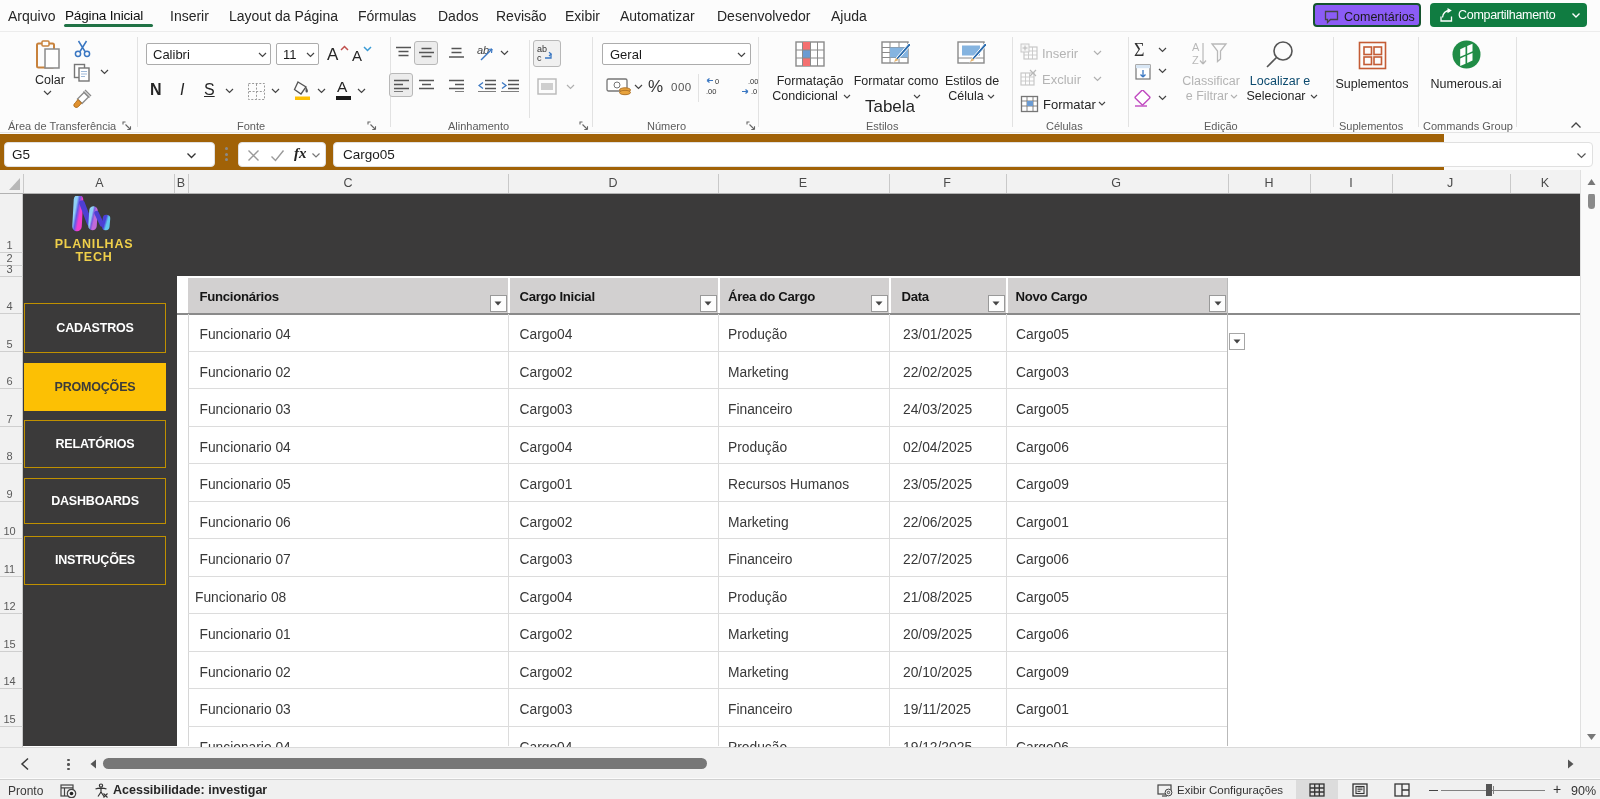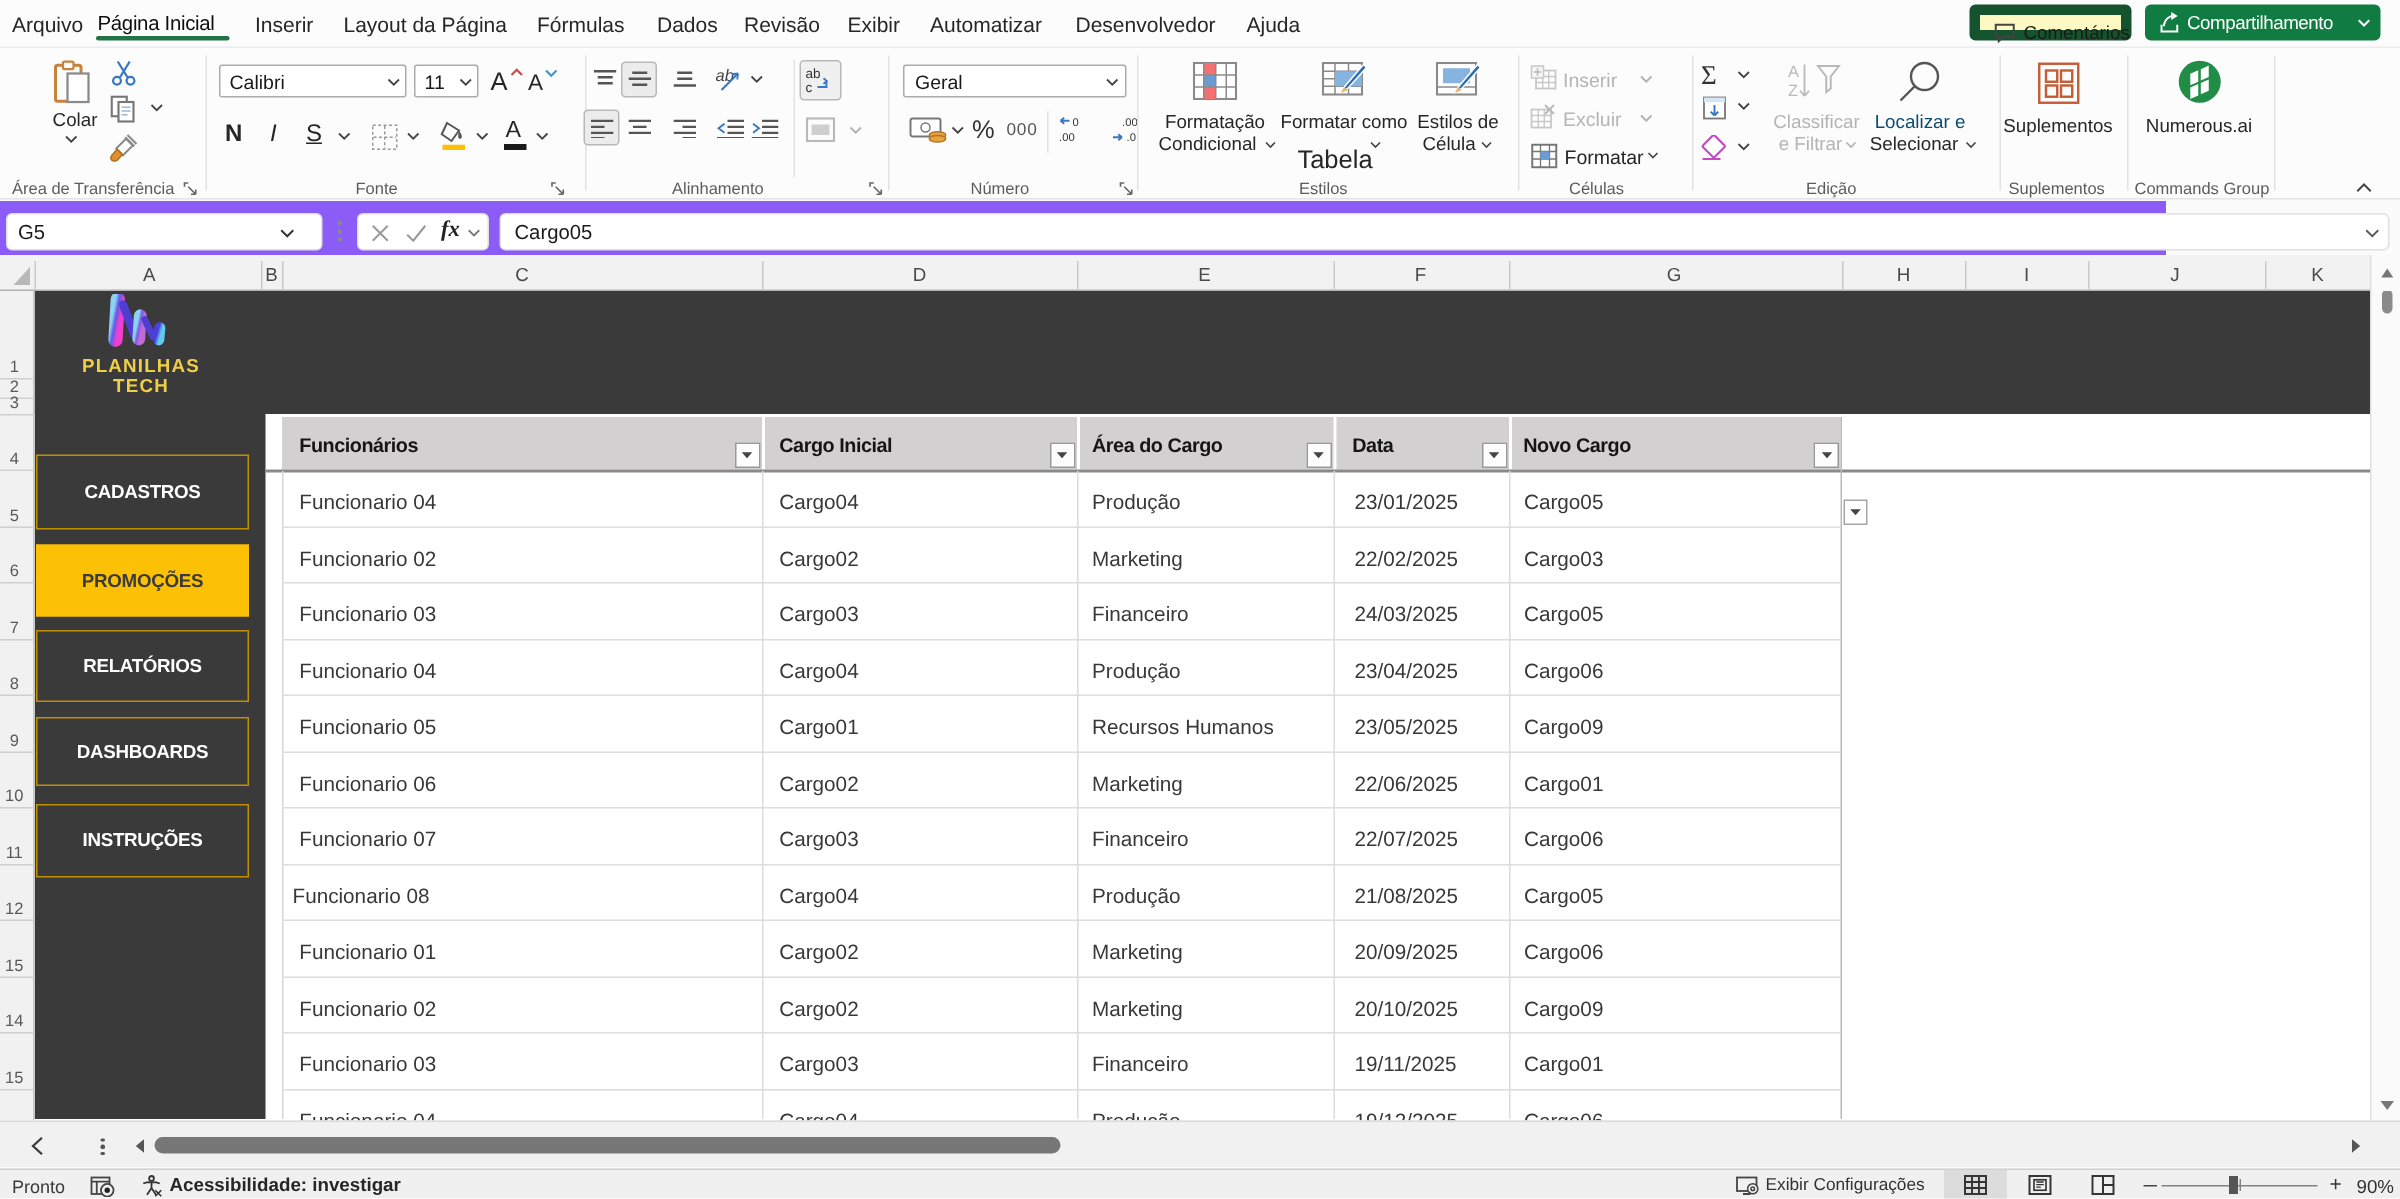--- a/index.html
+++ b/index.html
@@ -8,21 +8,21 @@
 #app{position:relative;width:1600px;height:799px;background:#fbfbfb}
 
 #menubar{position:absolute;left:0;top:0;width:1600px;height:31px;background:#fcfcfc}
 #menubar .mi{position:absolute;top:8px;font-size:14px;color:#262626}
 
 #ribbon{position:absolute;left:0;top:31px;width:1600px;height:102px;background:#fcfcfc;border-bottom:1px solid #e4e4e4;border-top:1px solid #ececec}
 .gsep{position:absolute;top:5px;height:90px;width:1px;background:#e2e2e2}
 .glabel{position:absolute;top:88px;font-size:11px;color:#5c5c5c;white-space:nowrap}
 .launcher{position:absolute;top:89px;width:10px;height:10px}
 
-#fbar{position:absolute;left:0;top:134px;width:1444px;height:36px;background:#8b5cf6}
+#fbar{position:absolute;left:0;top:134px;width:1444px;height:36px;background:#a16207}
 .wbox{position:absolute;top:8px;height:25px;background:#fff;border-radius:4px;border:1px solid #e0e0e0}
 
 #colh{position:absolute;left:0;top:170px;width:1600px;height:24px;background:#f2f2f2;border-bottom:1px solid #b2b2b2}
 #colh .cl{position:absolute;top:6px;font-size:12.5px;color:#4a4a4a}
 #colh .ctick{position:absolute;top:4px;height:19px;width:1px;background:#c9c9c9}
 
 #sheet{position:absolute;left:0;top:194px;width:1600px;height:553px;background:#fff;overflow:hidden}
 #gutter{position:absolute;left:0;top:0;width:23px;height:553px;background:#f1f1f1;border-right:1px solid #c9c9c9}
 #gutter .rn{position:absolute;width:19px;text-align:center;font-size:11px;color:#5a5a5a}
 #gutter .rl{position:absolute;left:0;width:23px;height:1px;background:#cfcfcf}
@@ -48,21 +48,21 @@
 <div class="ab" style="left:64px;top:24px;width:89px;height:3px;background:#217346;border-radius:2px"></div>
 <span class="mi" style="left:170px">Inserir</span>
 <span class="mi" style="left:229px">Layout da Página</span>
 <span class="mi" style="left:358px">Fórmulas</span>
 <span class="mi" style="left:438px">Dados</span>
 <span class="mi" style="left:496px">Revisão</span>
 <span class="mi" style="left:565px">Exibir</span>
 <span class="mi" style="left:620px">Automatizar</span>
 <span class="mi" style="left:717px">Desenvolvedor</span>
 <span class="mi" style="left:831px">Ajuda</span>
-<div class="ab" style="left:1313px;top:3px;width:108px;height:24px;background:#fef9c3;border:7px solid #14532d;border-radius:4px">
+<div class="ab" style="left:1313px;top:3px;width:108px;height:24px;background:#8b5cf6;border:2px solid #14532d;border-radius:4px">
 <svg class="ab" style="left:9px;top:5px" width="15" height="14" viewBox="0 0 15 14">
           <path d="M1.5 1.5h12v8h-7l-3 3v-3h-2z" fill="none" stroke="#444" stroke-width="1.3"></path>
         </svg>
 <span class="t" style="left:29px;top:6px;font-size:12.5px;color:#1a1a1a">Comentários</span>
 </div>
 <div class="ab" style="left:1430px;top:3px;width:157px;height:24px;background:#107c41;border-radius:4px">
 <svg class="ab" style="left:8px;top:4px" width="17" height="16" viewBox="0 0 17 16">
           <path d="M3 9.5 V14 H13.5 V9.5" fill="none" stroke="#fff" stroke-width="1.3"></path>
           <path d="M4.5 10.5 C5 6 8 3.5 12 3.5" fill="none" stroke="#fff" stroke-width="1.3"></path>
           <path d="M9.5 1 L13.8 3.6 L9.5 6.3z" fill="#fff"></path>
@@ -562,21 +562,21 @@
 <span class="cellt" style="left:903px;top:170.5px">22/02/2025</span>
 <span class="cellt" style="left:1016px;top:170.5px">Cargo03</span>
 <span class="cellt" style="left:199.5px;top:208.0px">Funcionario 03</span>
 <span class="cellt" style="left:519.5px;top:208.0px">Cargo03</span>
 <span class="cellt" style="left:728px;top:208.0px">Financeiro</span>
 <span class="cellt" style="left:903px;top:208.0px">24/03/2025</span>
 <span class="cellt" style="left:1016px;top:208.0px">Cargo05</span>
 <span class="cellt" style="left:199.5px;top:245.5px">Funcionario 04</span>
 <span class="cellt" style="left:519.5px;top:245.5px">Cargo04</span>
 <span class="cellt" style="left:728px;top:245.5px">Produção</span>
-<span class="cellt" style="left:903px;top:245.5px">23/04/2025</span>
+<span class="cellt" style="left:903px;top:245.5px">02/04/2025</span>
 <span class="cellt" style="left:1016px;top:245.5px">Cargo06</span>
 <span class="cellt" style="left:199.5px;top:283.0px">Funcionario 05</span>
 <span class="cellt" style="left:519.5px;top:283.0px">Cargo01</span>
 <span class="cellt" style="left:728px;top:283.0px">Recursos Humanos</span>
 <span class="cellt" style="left:903px;top:283.0px">23/05/2025</span>
 <span class="cellt" style="left:1016px;top:283.0px">Cargo09</span>
 <span class="cellt" style="left:199.5px;top:320.5px">Funcionario 06</span>
 <span class="cellt" style="left:519.5px;top:320.5px">Cargo02</span>
 <span class="cellt" style="left:728px;top:320.5px">Marketing</span>
 <span class="cellt" style="left:903px;top:320.5px">22/06/2025</span>

